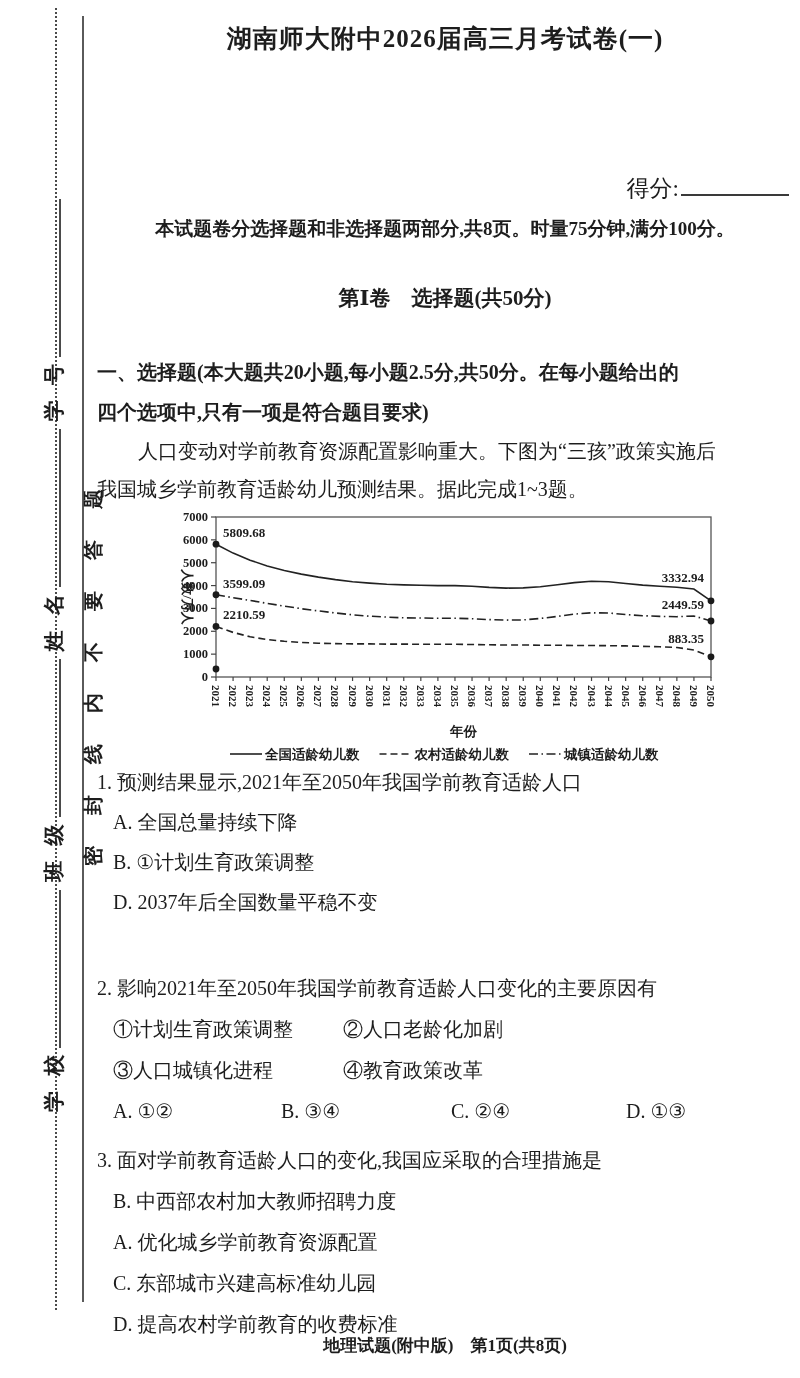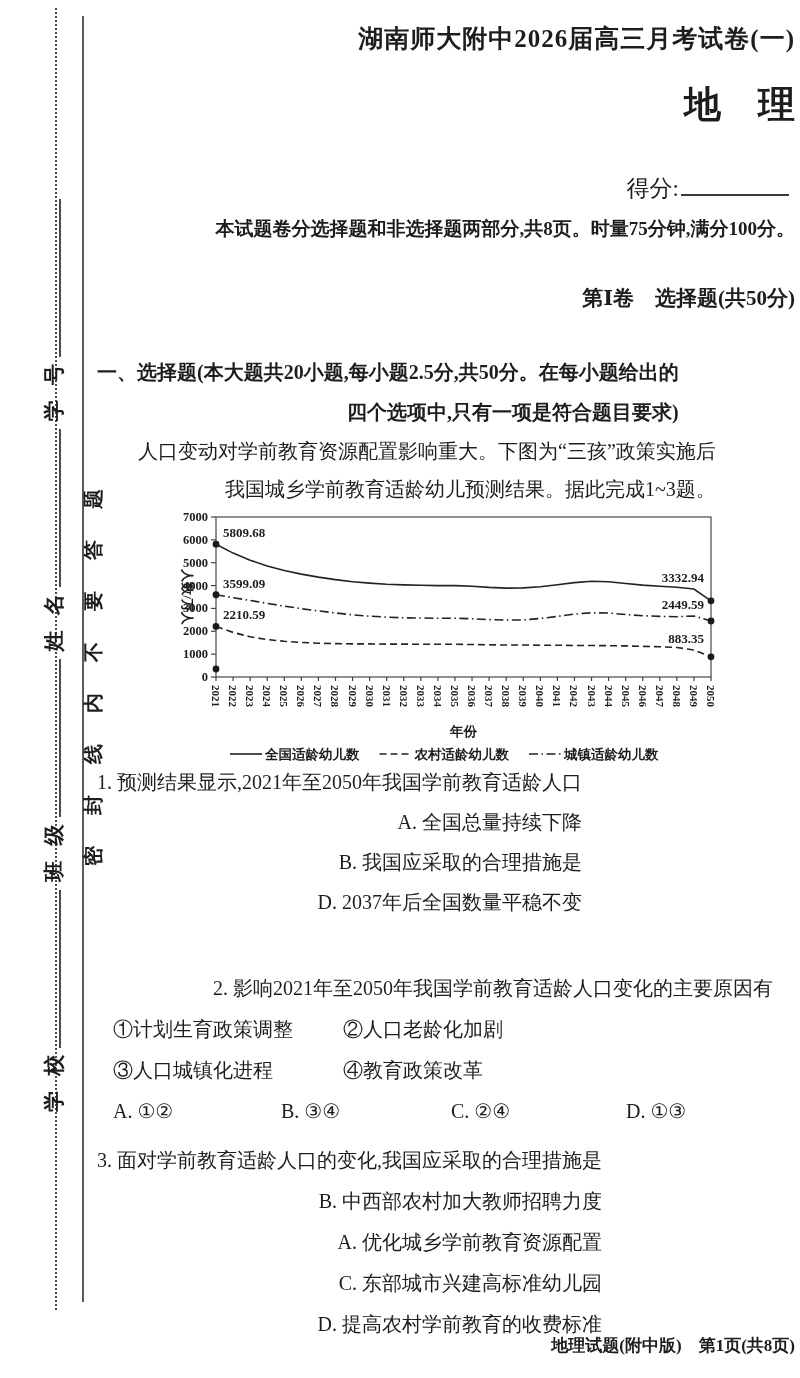--- a/index.html
+++ b/index.html
@@ -1,20 +1,20 @@
 <!DOCTYPE html>
 <html><head>
 <meta charset="utf-8">
 <style>
   html,body{margin:0;padding:0;background:#fff;}
   .page{position:relative;width:800px;height:1378px;background:#ffffff;overflow:hidden;
         font-family:"Liberation Serif","DejaVu Serif",serif;color:#1d1d1d;}
   .abs{position:absolute;}
   .center{text-align:center;}
-  .nowrap{white-space:nowrap;text-align:right;}
+  .nowrap{white-space:nowrap;}
 
   
   .rule-dotted{left:55px;top:8px;height:1302px;width:0;border-left:2px dotted #4a4a4a;}
   .rule-solid{left:82px;top:16px;height:1286px;width:0;border-left:2px solid #5a5a5a;}
   .fields-col{left:40px;top:1112px;width:900px;transform-origin:0 0;transform:rotate(-90deg);
               font-size:21px;font-weight:600;letter-spacing:5px;white-space:nowrap;}
   .fblank{display:inline-block;width:158px;border-bottom:2px solid #4a4a4a;height:2px;margin:0 8px 0 2px;}
   .seal-col{left:80px;top:866px;width:470px;transform-origin:0 0;transform:rotate(-90deg);
             font-size:20px;font-weight:600;letter-spacing:31px;white-space:nowrap;}
 
@@ -54,41 +54,40 @@
   <div class="rule-dotted abs"></div>
   <div class="rule-solid abs"></div>
 
   <div class="fields-col abs"><span>学 校</span><span class="fblank"></span><span>班 级</span><span class="fblank"></span><span>姓 名</span><span class="fblank"></span><span>学 号</span><span class="fblank"></span></div>
 
   <div class="seal-col abs">密封线内不要答题</div>
 
   <div class="content abs">
 
     <div class="exam-title abs center nowrap">湖南师大附中2026届高三月考试卷(一)</div>
-    <div class="subject abs center nowrap">地　理</div>
 
     <div class="score abs nowrap"><span>得分:</span><span class="score-blank"></span></div>
 
     <div class="note abs center nowrap">本试题卷分选择题和非选择题两部分,共8页。时量75分钟,满分100分。</div>
     <div class="stitle abs center nowrap">第Ⅰ卷　选择题(共50分)</div>
 
     <div class="inst abs">
       <div class="line nowrap">一、选择题(本大题共20小题,每小题2.5分,共50分。在每小题给出的</div>
       <div class="line nowrap">四个选项中,只有一项是符合题目要求)</div>
     </div>
 
     <div class="passage abs">
       <div class="line nowrap indent">人口变动对学前教育资源配置影响重大。下图为“三孩”政策实施后</div>
       <div class="line nowrap">我国城乡学前教育适龄幼儿预测结果。据此完成1~3题。</div>
     </div>
 
     <div class="q q1 abs">
       <div class="line nowrap"><span class="qnum">1.</span><span>预测结果显示,2021年至2050年我国学前教育适龄人口</span></div>
       <div class="line opt nowrap">A. 全国总量持续下降</div>
-      <div class="line opt nowrap">B. 我国应采取的合理措施是</div>
+      <div class="line opt nowrap">B. ①计划生育政策调整</div>
       <div class="line opt nowrap">D. 2037年后全国数量平稳不变</div>
     </div>
 
     <div class="q q2 abs">
       <div class="line nowrap"><span class="qnum">2.</span><span>影响2021年至2050年我国学前教育适龄人口变化的主要原因有</span></div>
       <div class="line opt subrow">
           <span>①计划生育政策调整</span>
           <span>②人口老龄化加剧</span>
         </div>
       <div class="line opt subrow">

